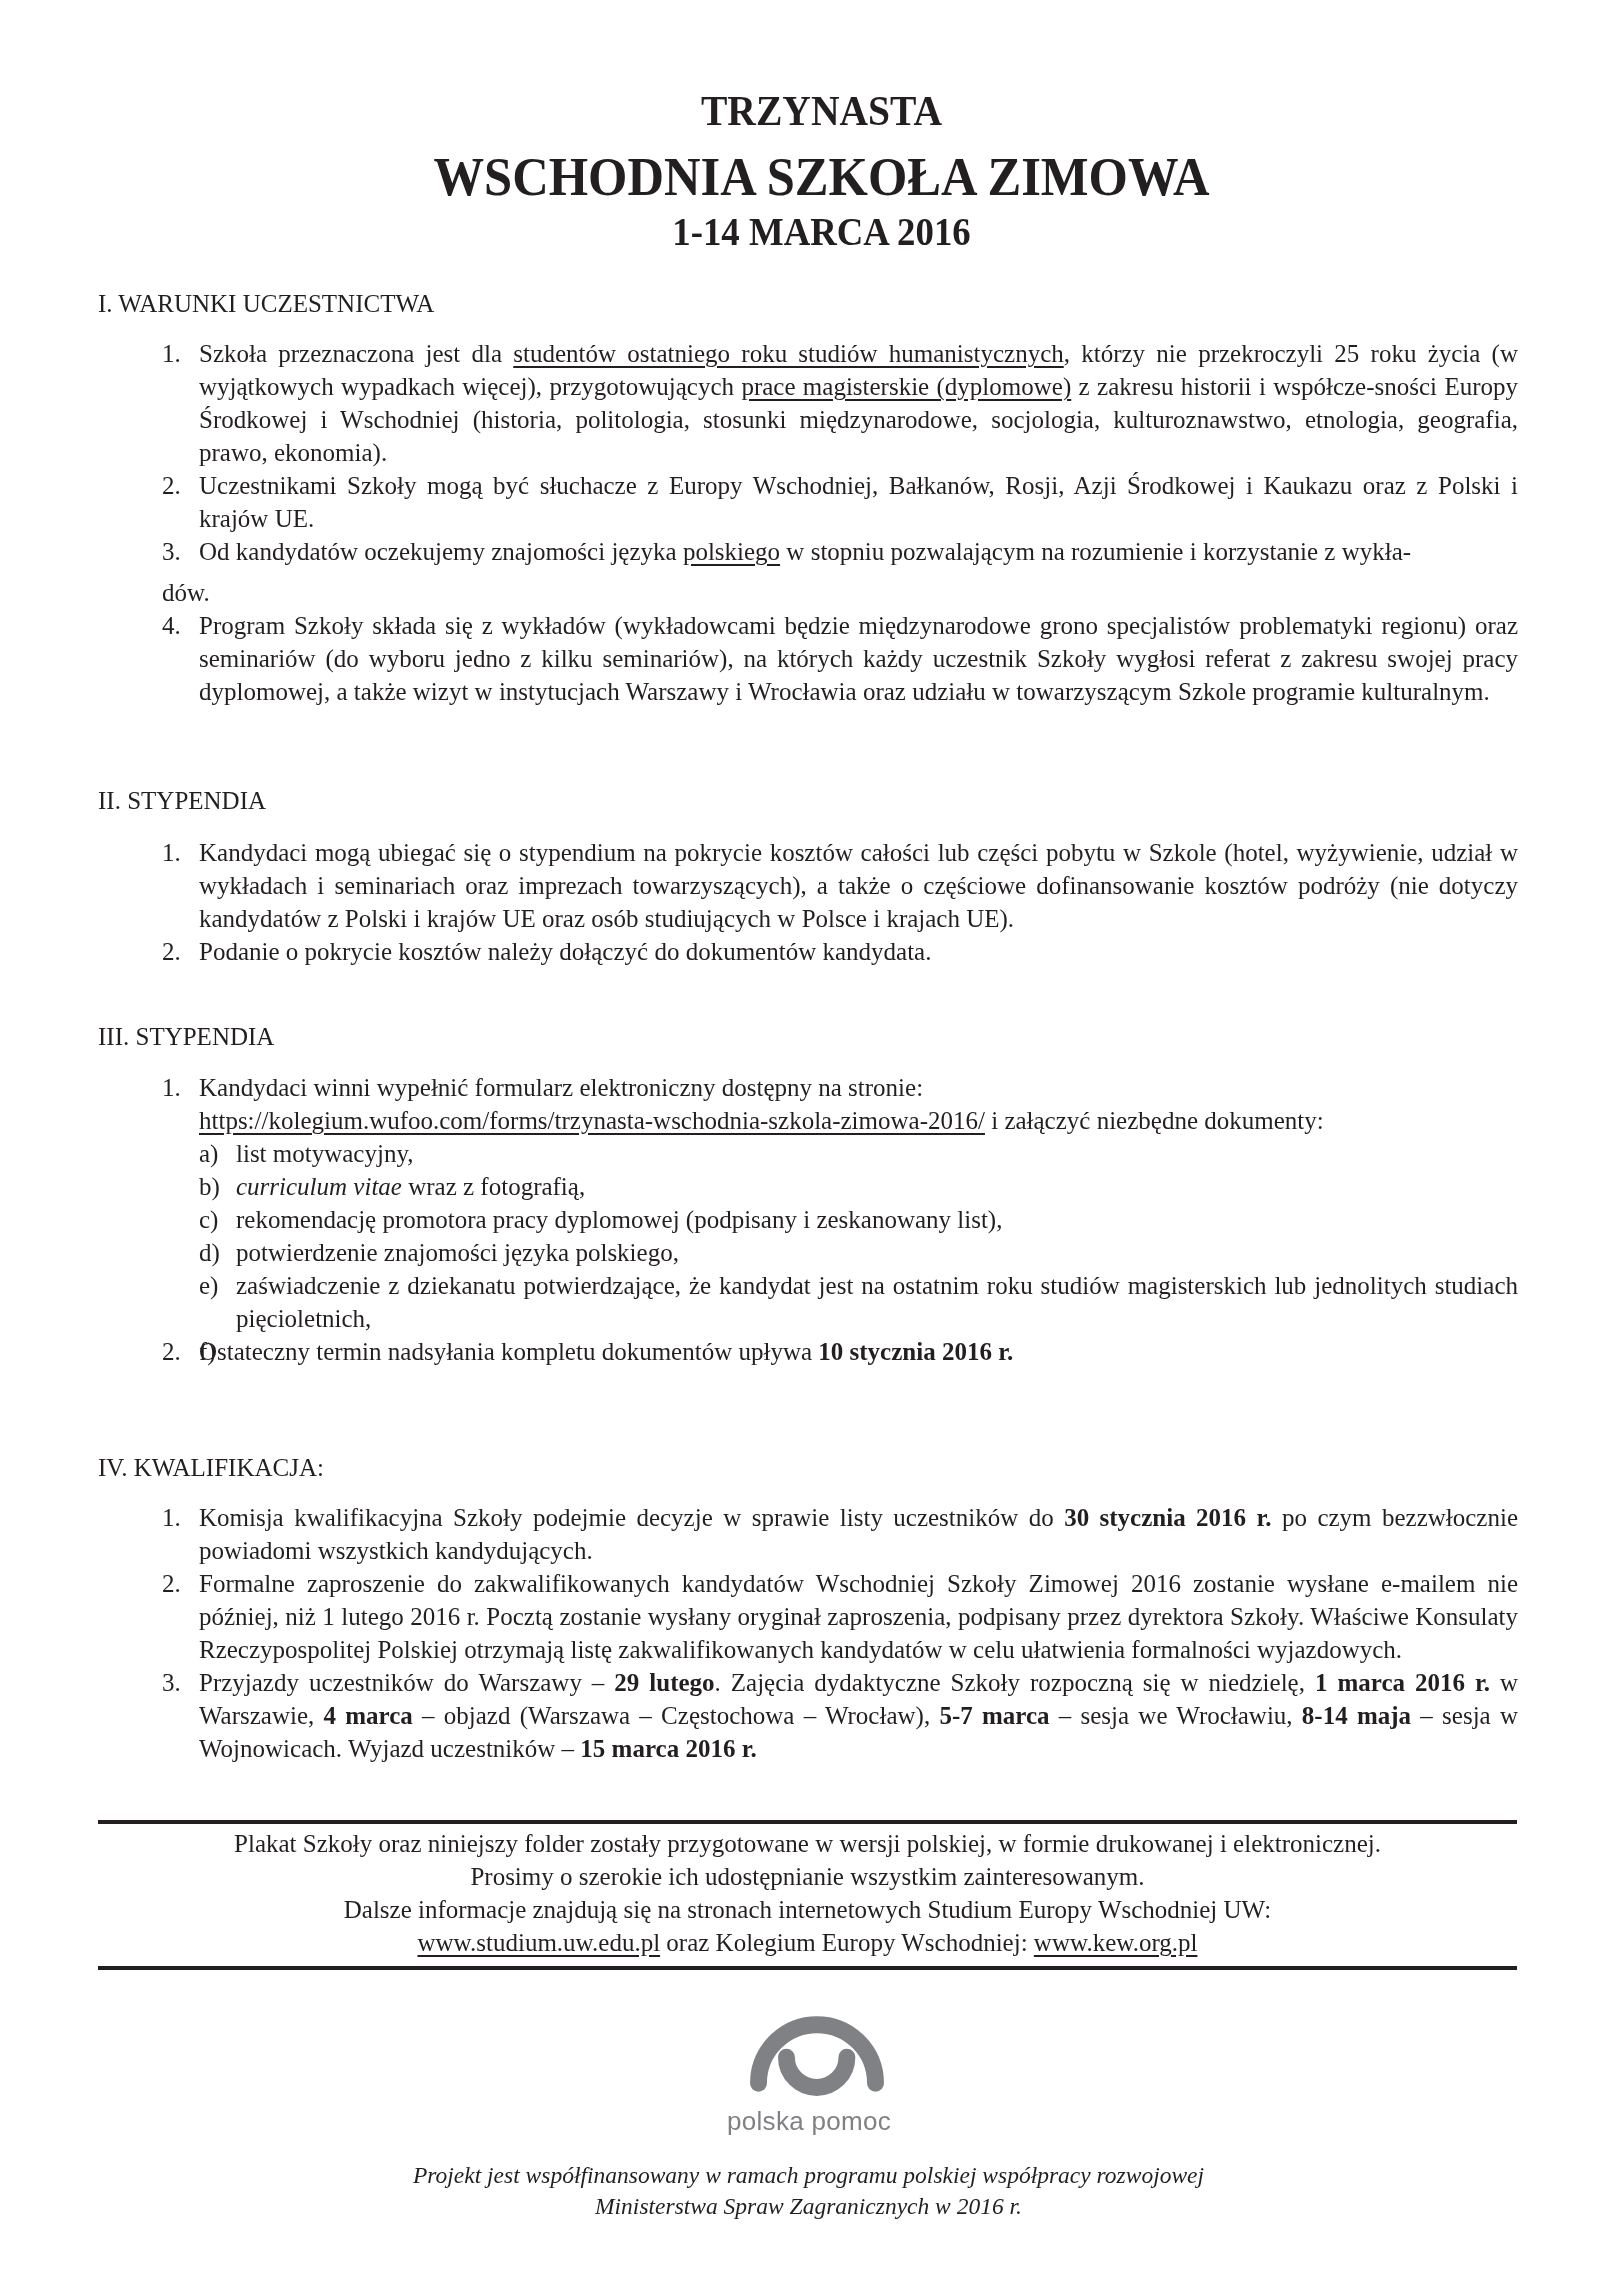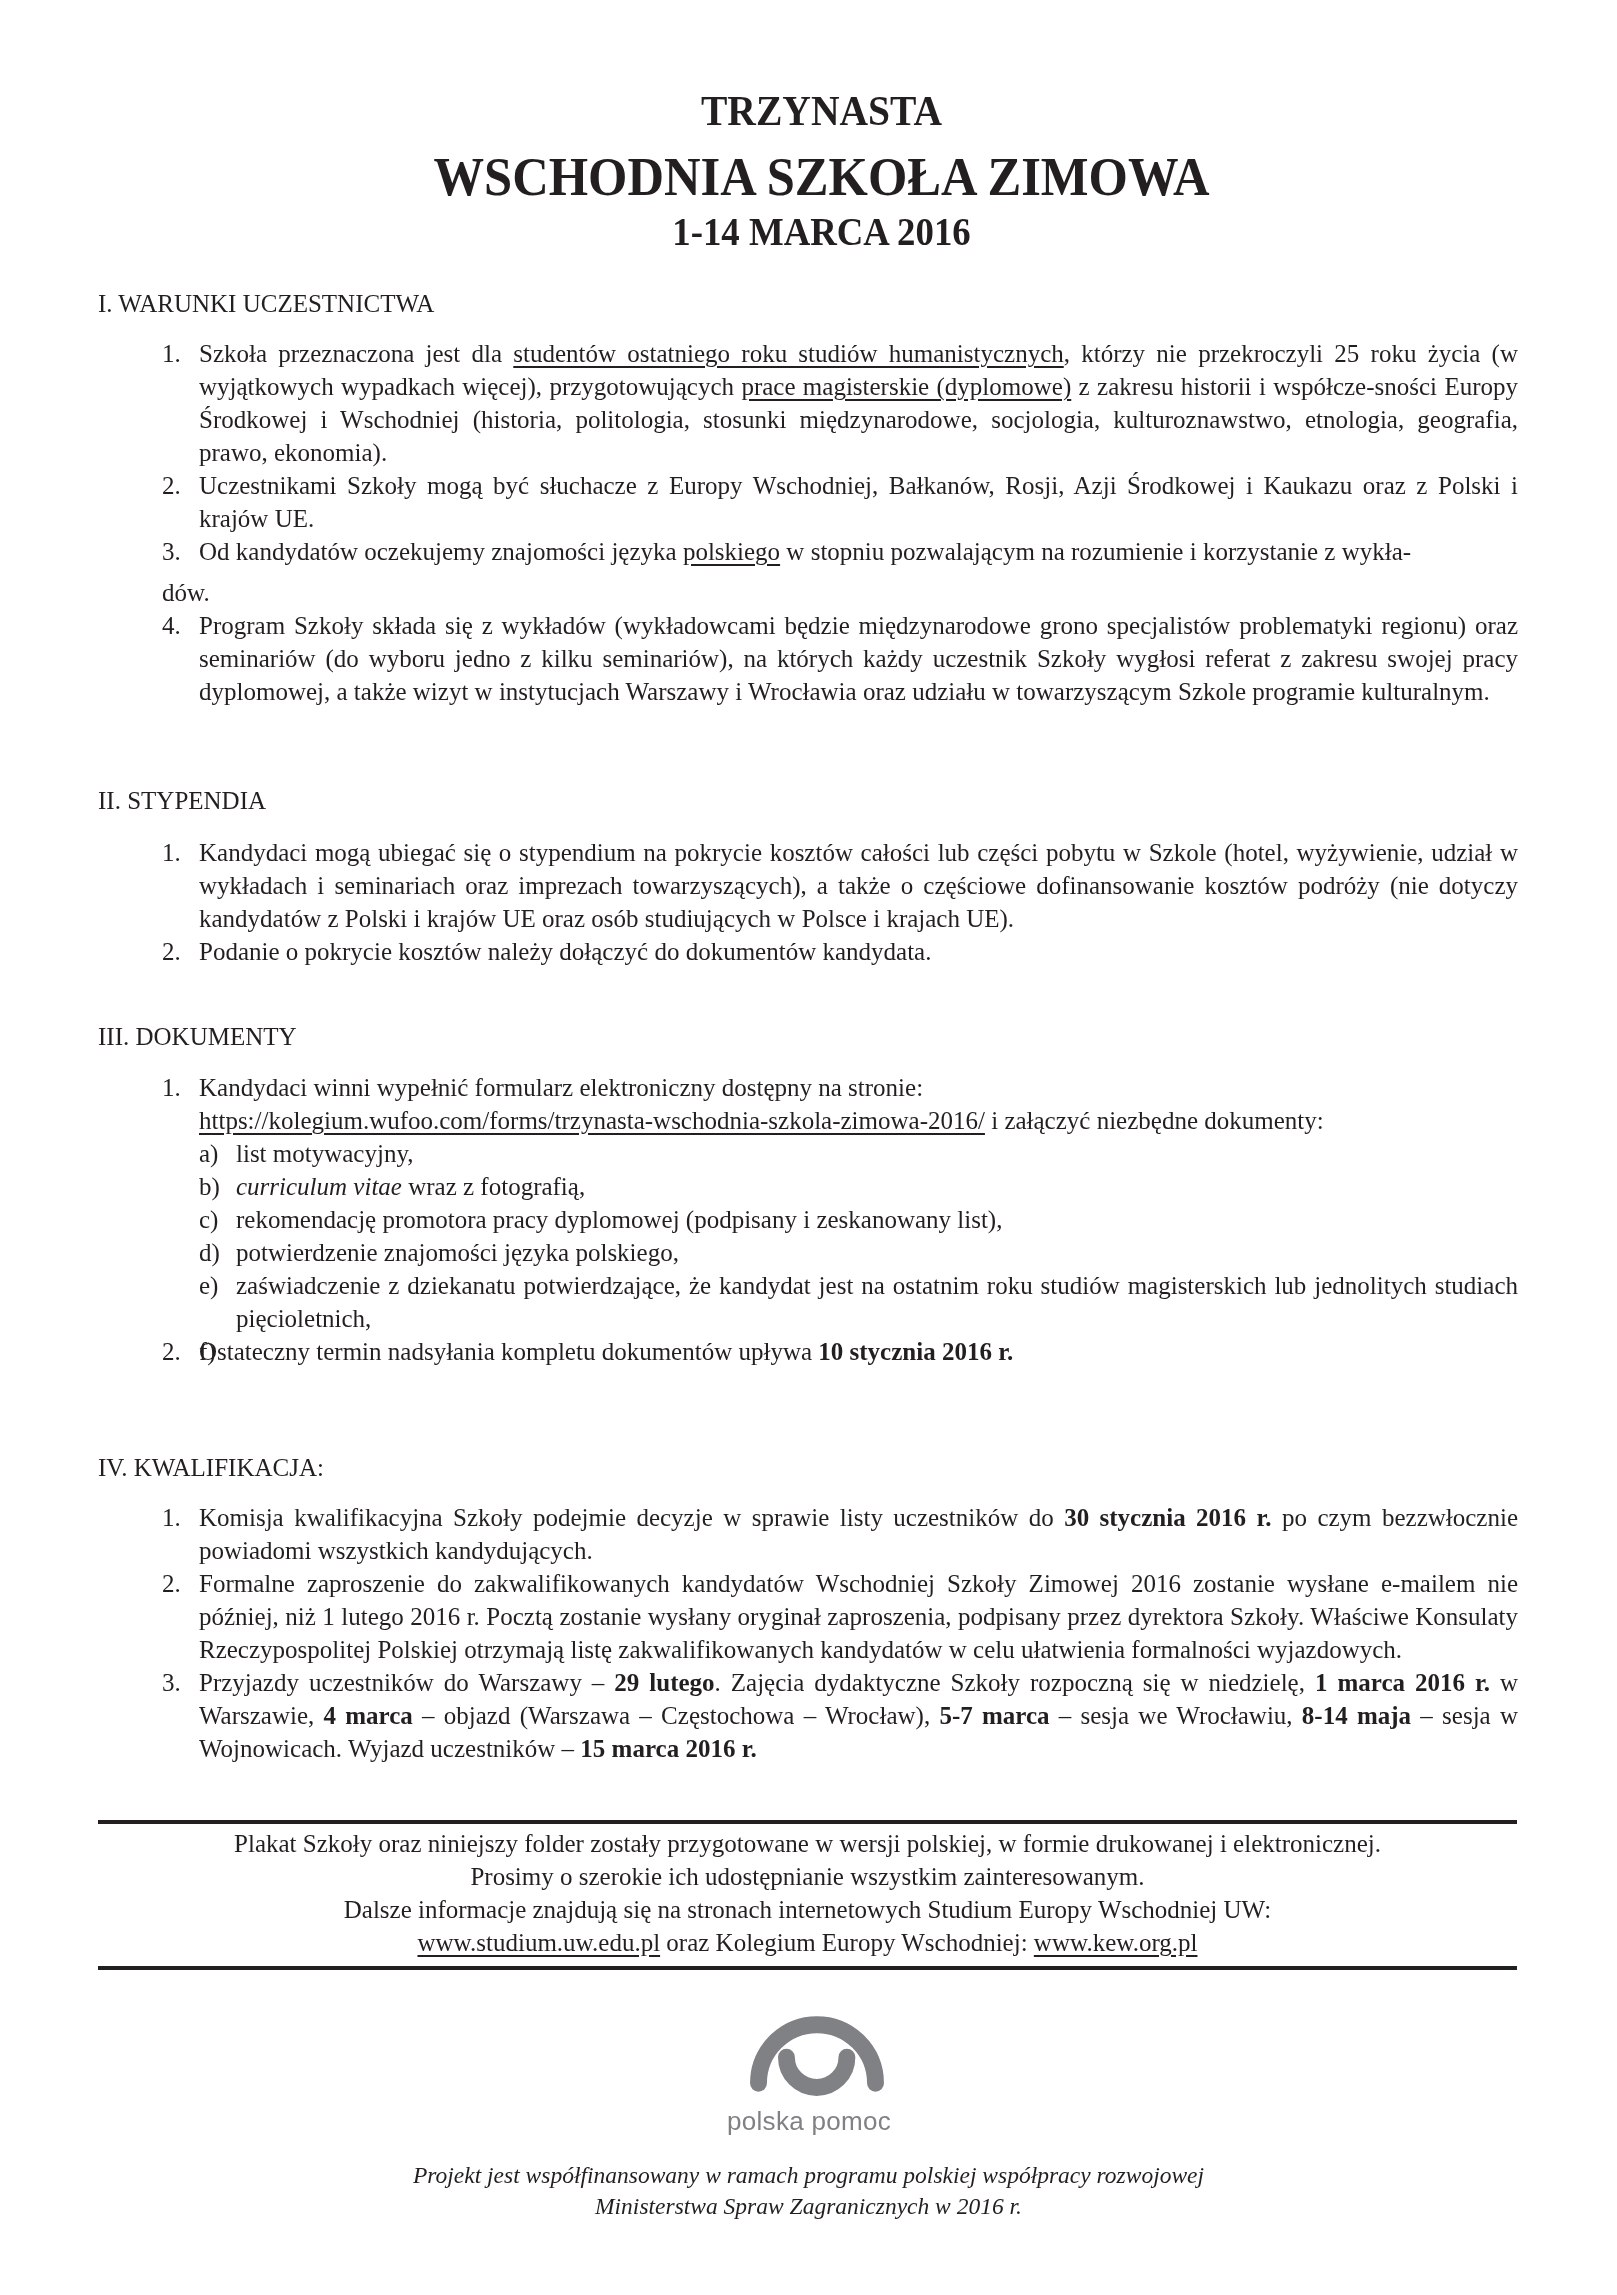--- a/index.html
+++ b/index.html
@@ -72,21 +72,21 @@
     <div class="item">
       <span class="num">1.</span>
       <span>Kandydaci mogą ubiegać się o stypendium na pokrycie kosztów całości lub części pobytu w Szkole (hotel, wyżywienie, udział w wykładach i seminariach oraz imprezach towarzyszących), a także o częściowe dofinansowanie kosztów podróży (nie dotyczy kandydatów z Polski i krajów UE oraz osób studiujących w Polsce i krajach UE).</span>
     </div>
     <div class="item">
       <span class="num">2.</span>
       <span>Podanie o pokrycie kosztów należy dołączyć do dokumentów kandydata.</span>
     </div>
   </div>
 
-  <div class="section-h" style="top:1020px;">III. DOKUMENTY</div>
+  <div class="section-h" style="top:1020px;">III. STYPENDIA</div>
   <div class="list" style="top:1071px;">
     <div class="item nojust">
       <span class="num">1.</span>
       <div>Kandydaci winni wypełnić formularz elektroniczny dostępny na stronie:</div>
       <div><u style="cursor:pointer;">https://kolegium.wufoo.com/forms/trzynasta-wschodnia-szkola-zimowa-2016/</u><span> i załączyć niezbędne dokumenty:</span></div>
       <div class="sub">
         <span class="num">a)</span>
         <span>list motywacyjny,</span>
       </div>
       <div class="sub">

